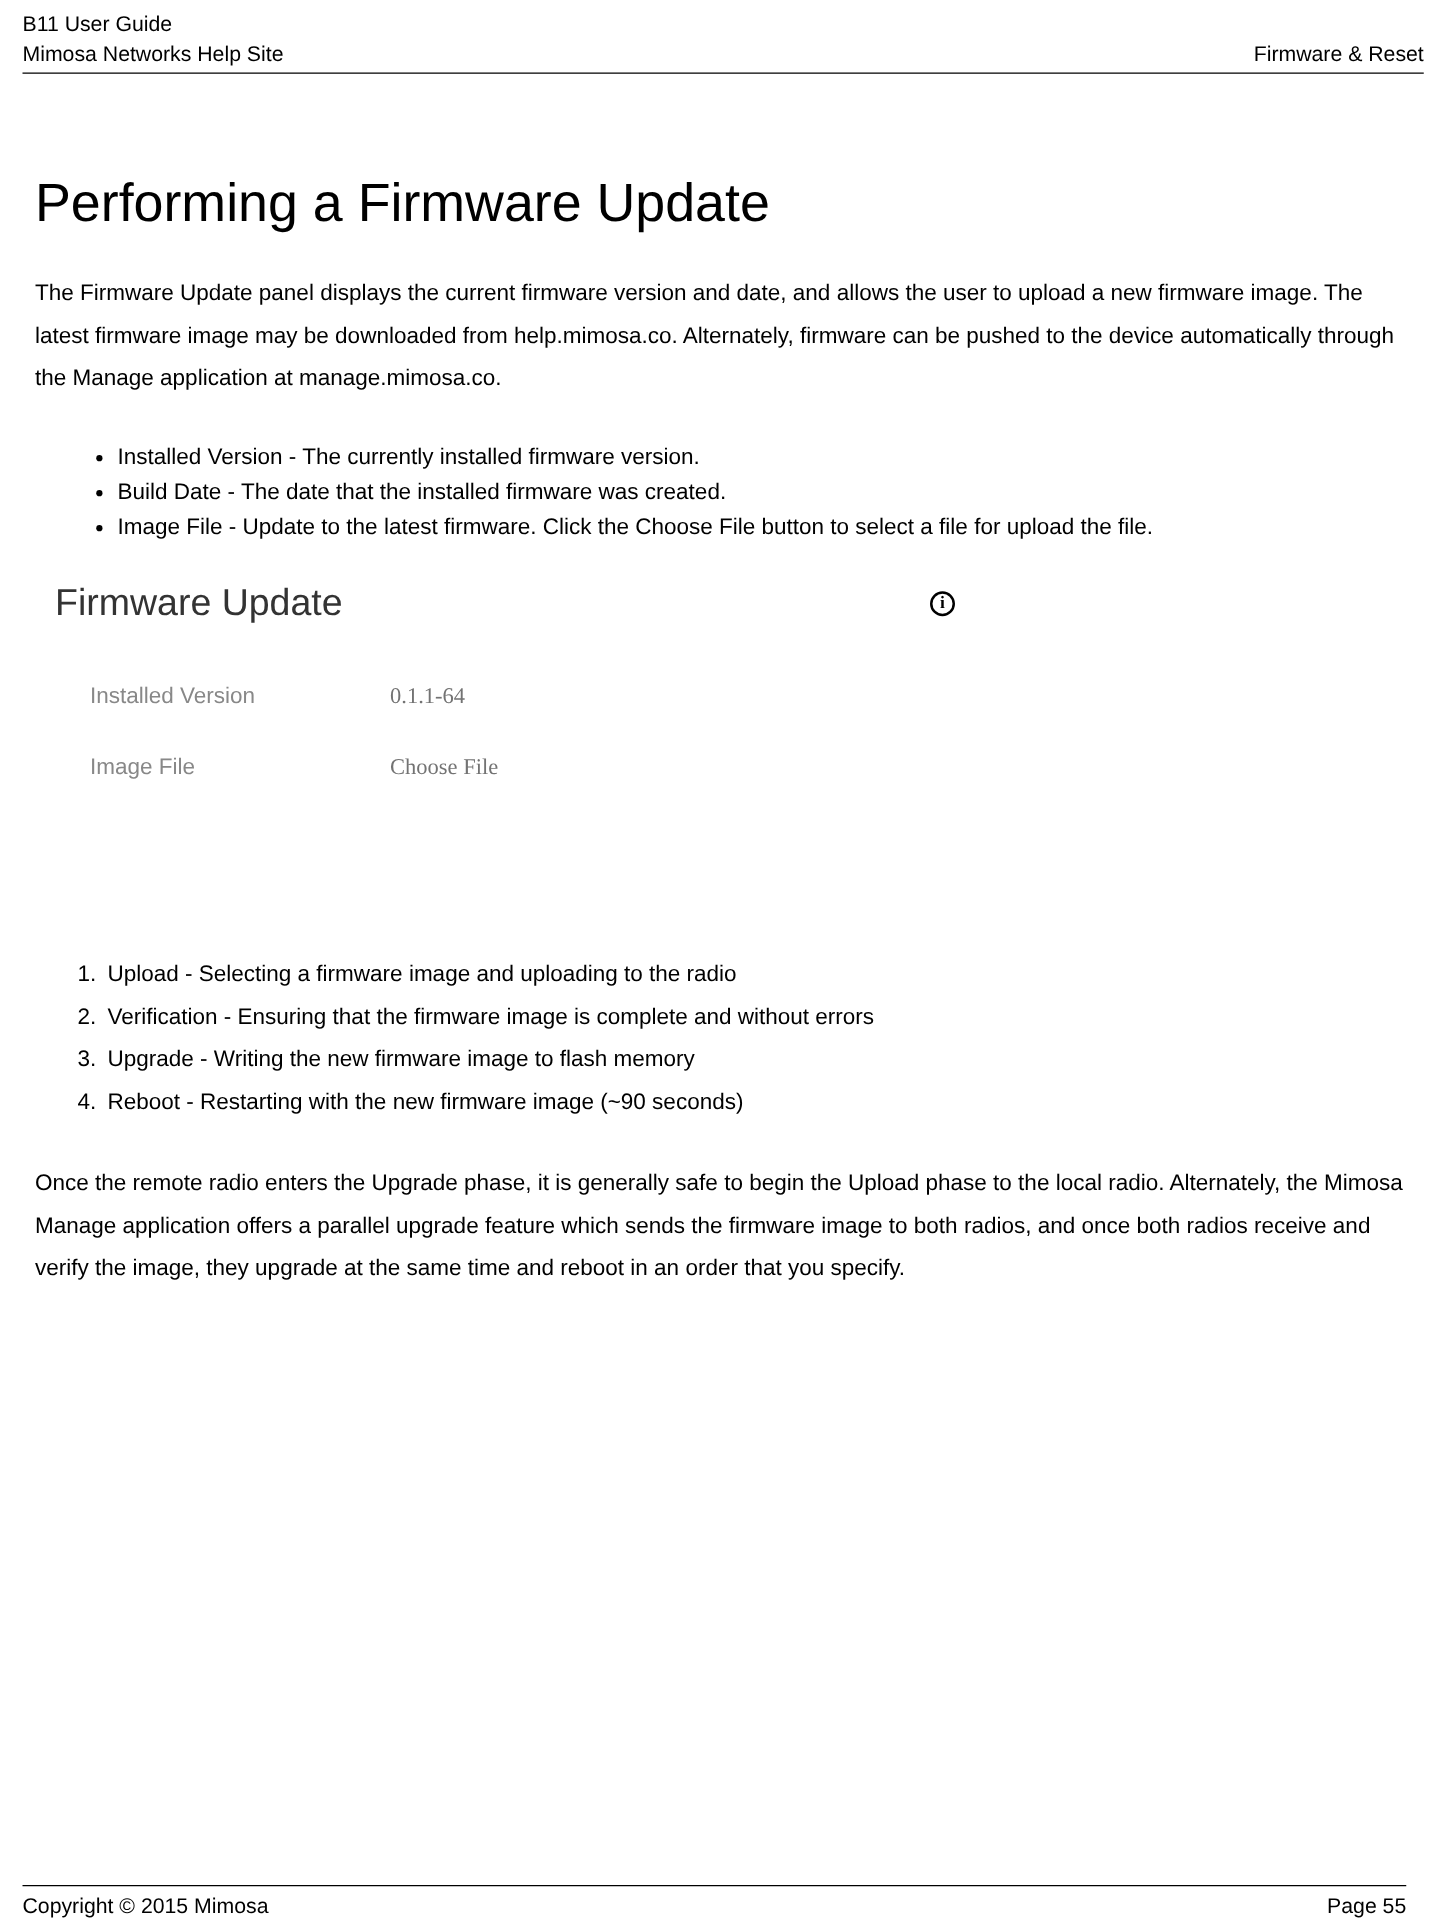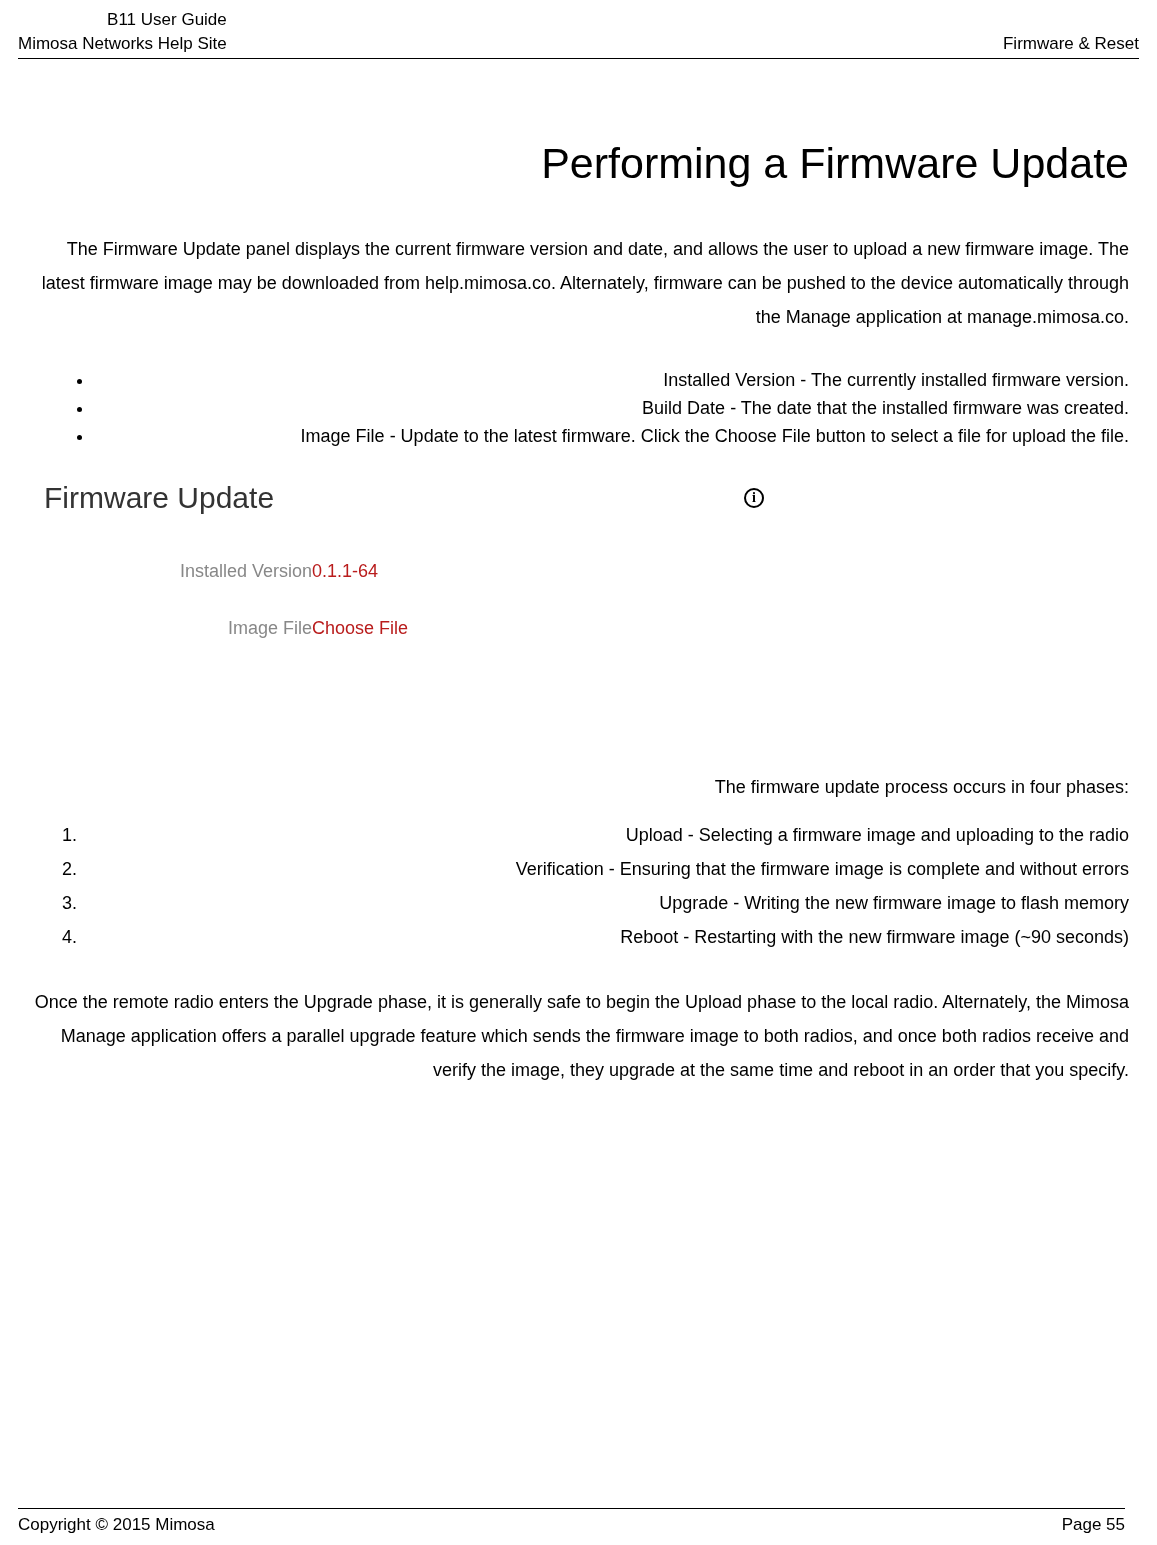--- a/index.html
+++ b/index.html
@@ -1,19 +1,18 @@
 <!DOCTYPE html>
 <html><head>
   <meta charset="utf-8">
   <style>
     * {
       margin: 0;
       padding: 0;
       box-sizing: border-box;
-      text-align: right;
     }
     body {
       font-family: Verdana, Geneva, sans-serif;
       background: #fff;
       color: #000;
       width: 1157px;
       height: 1545px;
       position: relative;
       padding: 8px 18px;
     }
@@ -36,21 +35,21 @@
       margin-top: 2px;
       margin-bottom: 80px;
     }
     .content {
       padding-left: 10px;
       padding-right: 10px;
     }
     h1 {
       font-size: 43px;
       font-weight: normal;
-      margin-bottom: 44px;
+      margin-bottom: 29px;
     }
     .intro-para {
       font-size: 18px;
       line-height: 1.9;
       margin-bottom: 33px;
     }
     .bullet-list {
       list-style: disc;
       margin-left: 38px;
       margin-bottom: 30px;
@@ -93,21 +92,22 @@
     .panel-row {
       display: flex;
       padding: 18px 0 18px 28px;
       font-size: 18px;
       color: #888;
     }
     .panel-label {
       width: 240px;
     }
     .panel-value {
-      color: #b91c1c;
+      color: #737373;
+      font-family: Liberation Serif, serif;
     }
     .phases-intro {
       font-size: 18px;
       margin-bottom: 20px;
     }
     .ordered-list {
       list-style: decimal;
       margin-left: 54px;
       margin-bottom: 30px;
     }
@@ -169,21 +169,20 @@
     <div class="panel-row">
       <div class="panel-label">Installed Version</div>
       <div class="panel-value">0.1.1-64</div>
     </div>
     <div class="panel-row">
       <div class="panel-label">Image File</div>
       <div class="panel-value">Choose File</div>
     </div>
   </div>
 
-  <p class="phases-intro">The firmware update process occurs in four phases:</p>
 
   <ol class="ordered-list">
     <li>Upload - Selecting a firmware image and uploading to the radio</li>
     <li>Verification - Ensuring that the firmware image is complete and without errors</li>
     <li>Upgrade - Writing the new firmware image to flash memory</li>
     <li>Reboot - Restarting with the new firmware image (~90 seconds)</li>
   </ol>
 
   <p class="closing-para">Once the remote radio enters the Upgrade phase, it is generally safe to begin the Upload phase to the local radio. Alternately, the Mimosa Manage application offers a parallel upgrade feature which sends the firmware image to both radios, and once both radios receive and verify the image, they upgrade at the same time and reboot in an order that you specify.</p>
 </div>

